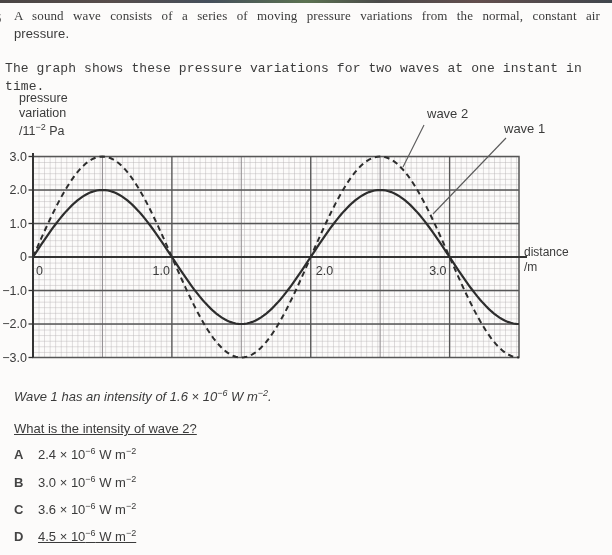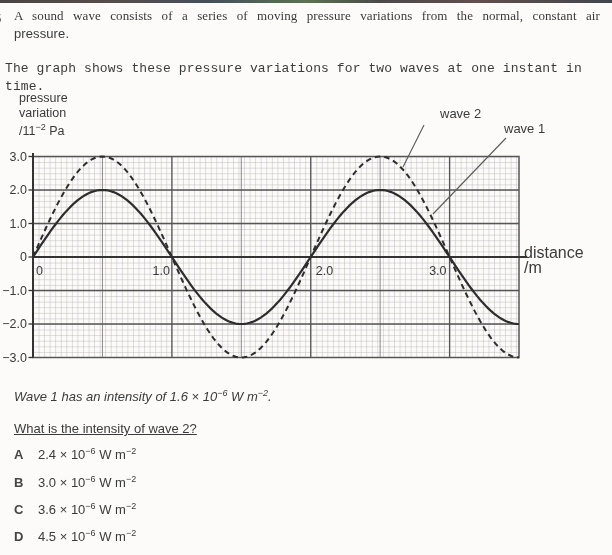--- a/index.html
+++ b/index.html
@@ -8,29 +8,29 @@
   .abs{position:absolute;}
   .scan-strip{left:0;top:0;width:612px;height:3px;background:linear-gradient(90deg,#2a2524 0%,#3a2e2c 18%,#24303f 34%,#3f5a33 50%,#2b2b2b 62%,#472f2e 78%,#1f262e 100%);opacity:.85;}
   .qnum-clip{left:0;top:11px;width:4px;height:13px;overflow:hidden;font-size:13px;font-weight:bold;color:#4a4a4a;}
   .qnum-clip span{position:relative;left:-6px;}
   .para{font-size:13px;line-height:17.5px;letter-spacing:.1px;}
   #para1-l1{left:14px;top:7px;width:586px;text-align:justify;text-align-last:justify;font-family:Liberation Serif, serif;}
   #para1-l2{left:14px;top:25px;width:586px;}
   #para2{left:5px;top:60px;width:586px;font-family:Liberation Mono, monospace;}
   .ylab{left:6px;top:91px;font-size:12.5px;line-height:14.5px;margin-left:13px;}
   .wavelab{font-size:13px;color:#3b3b3b;}
-  #wave2-label{left:427px;top:106px;margin-left:13px;}
+  #wave2-label{left:427px;top:106px;}
   #wave1-label{left:504px;top:121px;}
-  .xlab{left:524px;top:245px;font-size:16px;line-height:15px;}
+  .xlab{left:524px;top:245px;font-size:12px;line-height:15px;}
   sup{font-size:9px;letter-spacing:0;}
   .stmt{left:14px;top:388px;font-size:13px;font-style:italic;}
   .quest{left:14px;top:421px;font-size:13px;text-decoration:underline;}
   .option{left:14px;height:18px;font-size:13px;}
   .opt-letter{display:inline-block;width:24px;font-weight:bold;color:#444;}
-  #opt-a{top:446px;} #opt-b{top:474px;} #opt-c{top:501px;} #opt-d{top:528px;}
+  #opt-a{top:446px;} #opt-b{top:474px;} #opt-c{top:501px;} #opt-d{top:528px;text-decoration:underline;}
   svg text{font-family:"Liberation Sans","DejaVu Sans",sans-serif;}
 </style>
 </head>
 <body>
 
 <div class="abs scan-strip"></div>
 <div class="abs qnum-clip"><span>5</span></div>
 
 <div class="abs para" id="para1-l1">A sound wave consists of a series of moving pressure variations from the normal, constant air</div>
 <div class="abs para" id="para1-l2">pressure.</div>

